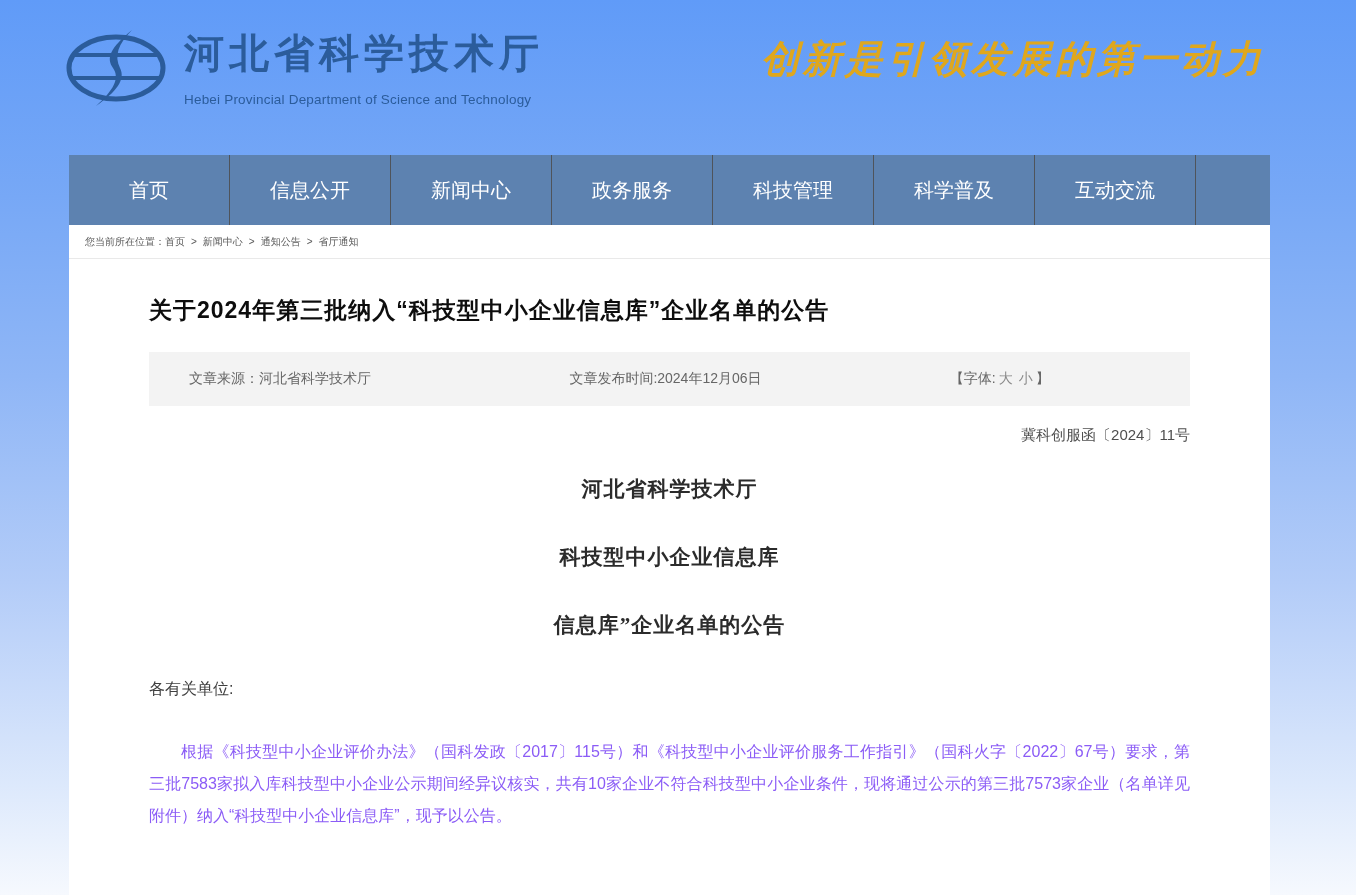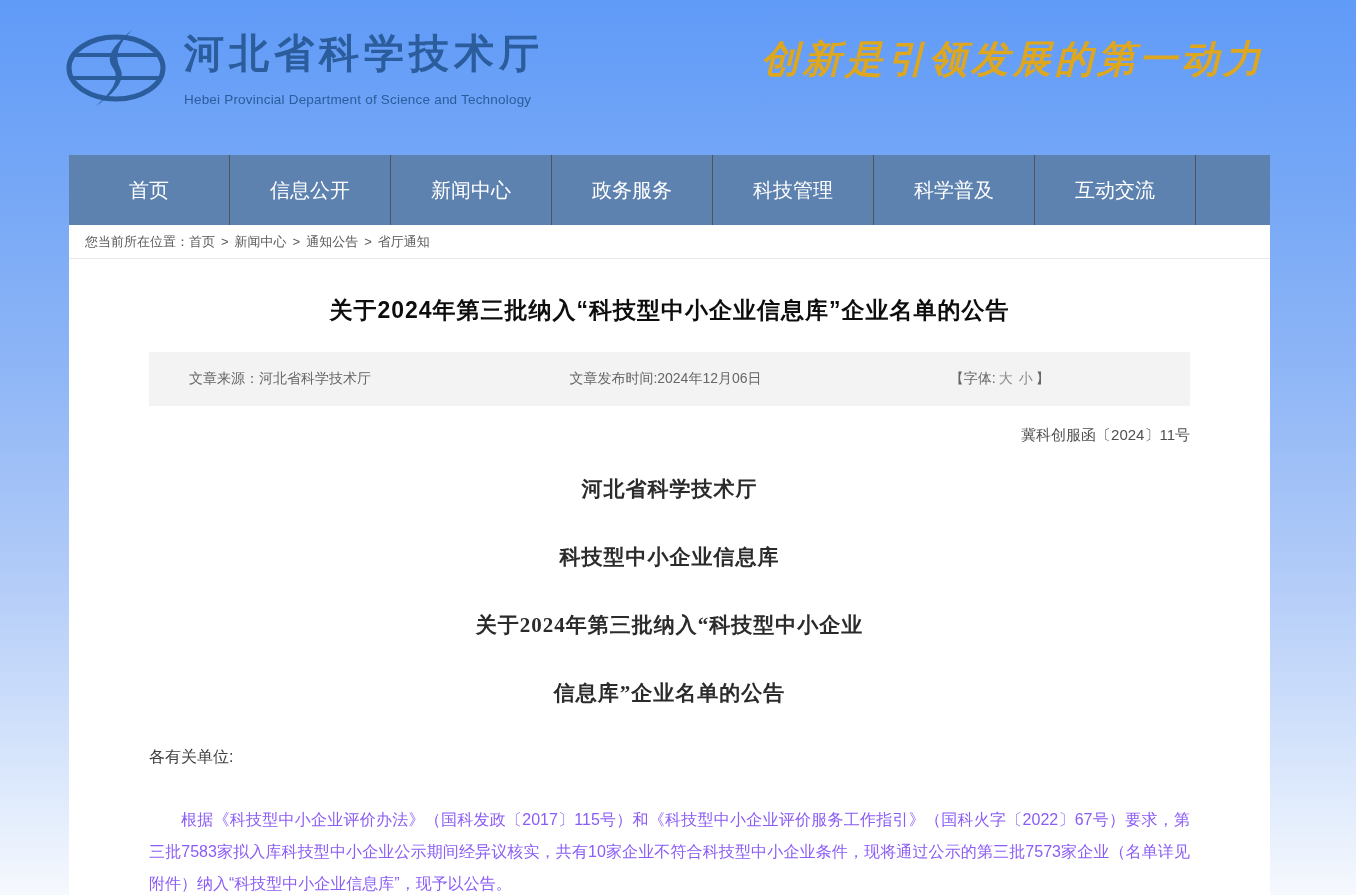--- a/index.html
+++ b/index.html
@@ -33,30 +33,30 @@
     width: 161px; height: 70px; line-height: 70px; text-align: center;
     color: #ffffff; font-size: 20px; cursor: pointer;
     border-right: 1px solid #4f545b;
   }
   .nav-item:first-child { border-left: none; }
   .nav-spacer { flex: 1; }
 
   
   .breadcrumb-bar {
     background: #ffffff; height: 34px; display: flex; align-items: center;
-    padding-left: 16px; font-size: 13px; color: #595959;
+    padding-left: 16px; font-size: 10px; color: #595959;
     border-bottom: 1px solid #e9e9e9;
   }
   .breadcrumb-bar a { color: #595959; text-decoration: none; cursor: pointer; }
   .crumb-sep { margin: 0 6px; color: #595959; }
 
   
   .article { background: #ffffff; min-height: 636px; padding: 0 80px 40px 80px; }
   .article-title {
-    padding-top: 36px; text-align: center; font-size: 23px; font-weight: 700;
+    padding-top: 36px; font-size: 23px; font-weight: 700;
     color: #0d0d0d; letter-spacing: 1px; font-family: "Liberation Sans", sans-serif;
   }
   .meta-bar {
     margin-top: 26px; height: 54px; background: #f3f3f3;
     display: grid; grid-template-columns: 38% 38% 24%; align-items: center;
     padding-left: 40px; font-size: 14px; color: #666666;
   }
   .meta-item { white-space: nowrap; }
   .font-size-ctrl .fs-btn { color: #8a8a8a; cursor: pointer; margin: 0 3px; }
   .doc-number { margin-top: 20px; text-align: right; font-size: 15px; color: #4f4f4f; }
@@ -123,21 +123,20 @@
       <span class="meta-item">文章来源：河北省科学技术厅</span>
       <span class="meta-item">文章发布时间:2024年12月06日</span>
       <span class="meta-item font-size-ctrl"><span>【字体:</span><span class="fs-btn">大</span><span class="fs-btn">小</span><span>】</span></span>
     </div>
 
     <div class="doc-number">冀科创服函〔2024〕11号</div>
 
     <div class="doc-headings">
       <h2>河北省科学技术厅</h2>
       <h2>科技型中小企业信息库</h2>
-      <h2>关于2024年第三批纳入“科技型中小企业</h2>
       <h2>信息库”企业名单的公告</h2>
     </div>
 
     <div class="salutation">各有关单位:</div>
 
     <p class="body-paragraph">根据《科技型中小企业评价办法》（国科发政〔2017〕115号）和《科技型中小企业评价服务工作指引》（国科火字〔2022〕67号）要求，第三批7583家拟入库科技型中小企业公示期间经异议核实，共有10家企业不符合科技型中小企业条件，现将通过公示的第三批7573家企业（名单详见附件）纳入“科技型中小企业信息库”，现予以公告。</p>
 
   </div>
 
 </div>

